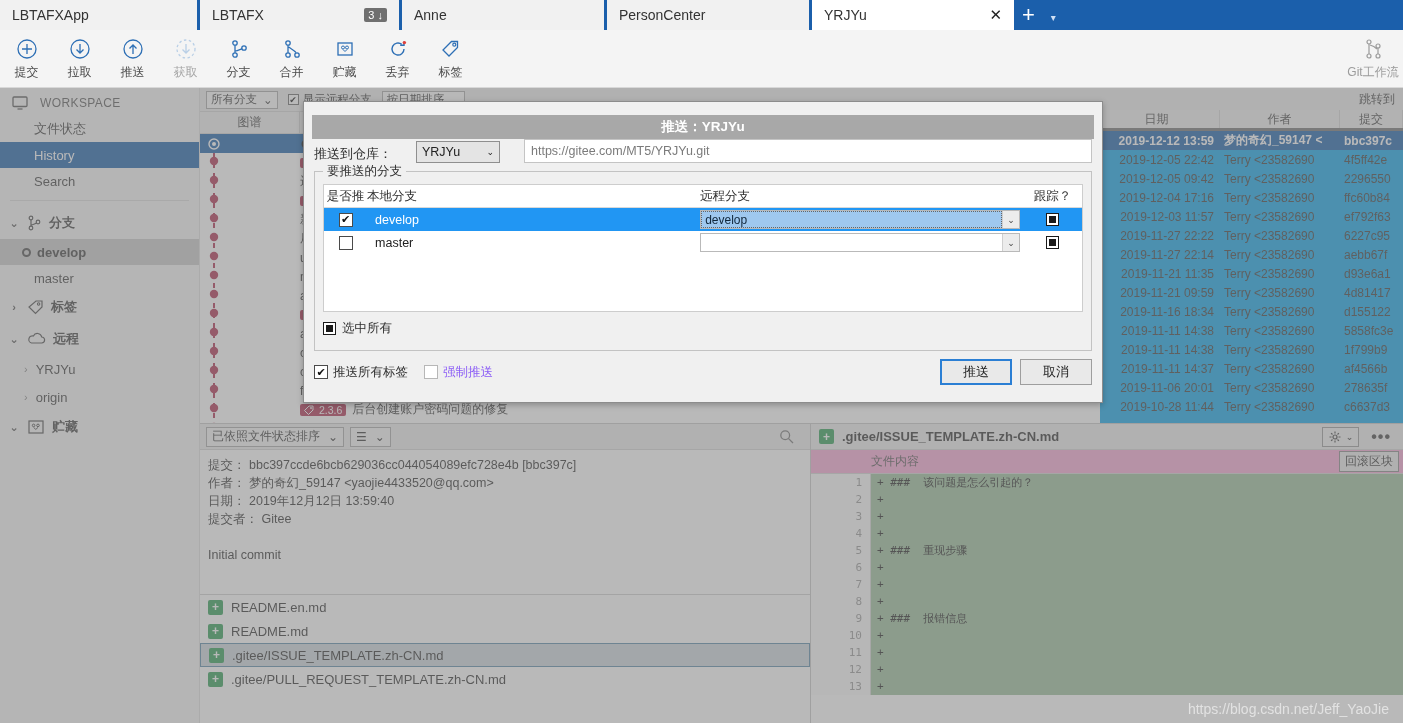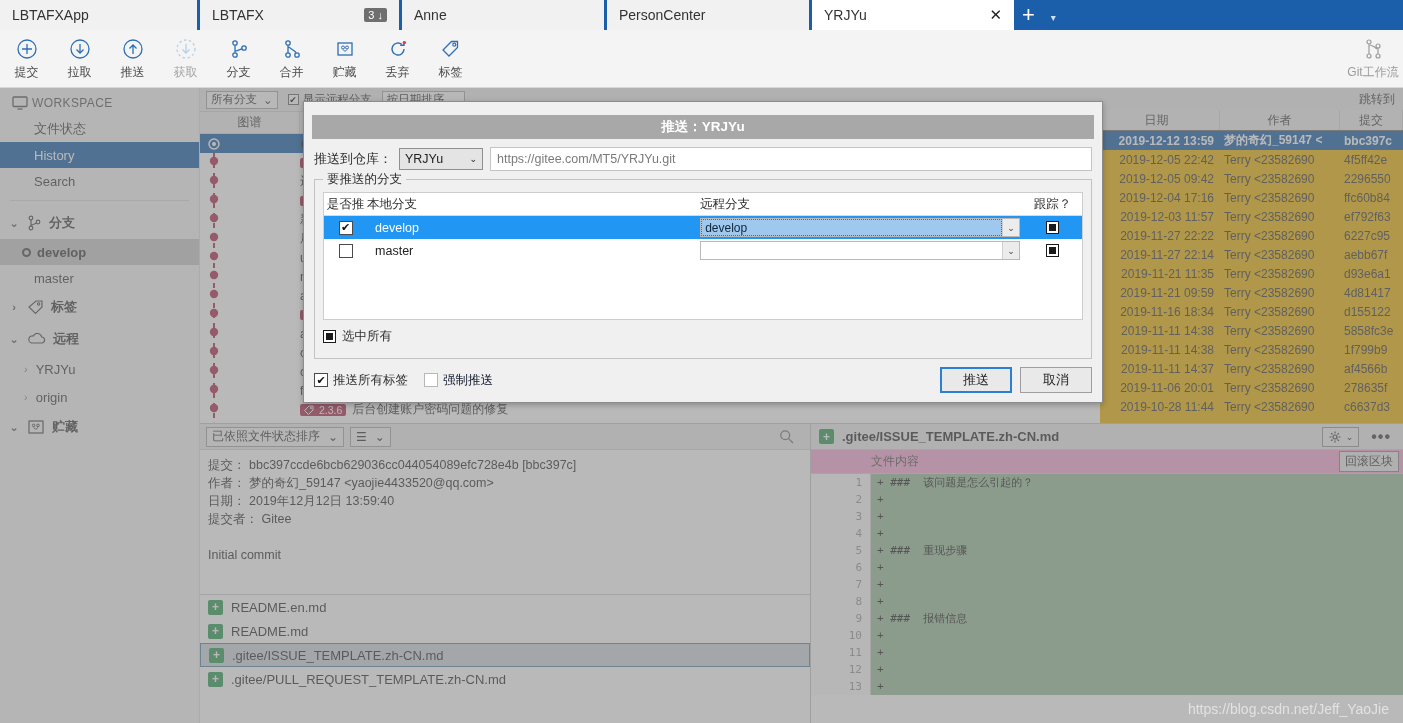--- a/index.html
+++ b/index.html
@@ -54,21 +54,21 @@
 
   
   .main { position:absolute; top:88px; left:0; width:1403px; height:635px; }
 
   
   .sidebar {
     position:absolute; left:0; top:0; width:200px; height:635px;
     background:#f7f7f7; border-right:1px solid #e0e0e0;
     font-size:13px; color:#3c3c3c;
   }
-  .sb-head { display:flex; align-items:center; gap:4px; padding:8px 10px 6px 12px;
+  .sb-head { display:flex; align-items:center; gap:12px; padding:8px 10px 6px 12px;
              color:#5a5a5a; font-size:12px; letter-spacing:.4px;}
   .sb-row { height:26px; display:flex; align-items:center; padding-left:34px; cursor:pointer; }
   .sb-row.sel { background:#1a5fa8; color:#fff; }
   .sb-row.selgray { background:#c9c9c9; font-weight:bold; }
   .sb-group { height:32px; display:flex; align-items:center; gap:7px; padding-left:8px;
               font-weight:bold; color:#3f3f3f; cursor:pointer;}
   .sb-group .chev { width:12px; text-align:center; color:#555; font-size:11px;}
   .sb-sub { height:28px; display:flex; align-items:center; gap:8px; padding-left:24px; cursor:pointer;}
   .sb-sub .chev { color:#888; font-size:11px;}
   .sb-div { height:1px; background:#dcdcdc; margin:6px 10px; }
@@ -88,24 +88,24 @@
             display:flex; font-size:12px; color:#444; }
   .colhdr > div { display:flex;align-items:center;justify-content:center;
                   border-right:1px solid #d5d5d5; }
   .commitrow { height:19px; display:flex; align-items:center; font-size:12px; color:#333; }
   .commitrow.sel { background:#1a5fa8; color:#fff; font-weight:bold; }
   .graphcol { width:100px; position:relative; flex:0 0 100px; }
   .tagchip { background:#b03050; color:#fff; font-size:10.5px; border-radius:2px;
              padding:0 4px; margin-right:6px; display:inline-flex; align-items:center; gap:3px;}
 
   
-  .histpane { position:absolute; left:1100px; top:0; width:303px; height:635px; background:#eab308; }
+  .histpane { position:absolute; left:1100px; top:0; width:303px; height:635px; background:#0ea5e9; }
   .jumpto { height:22px; display:flex; align-items:center; justify-content:flex-end;
             padding-right:8px; font-size:12px; color:#3a3a3a; background:#ededed;}
-  .hhdr { height:21px; display:flex; background:#efefef; border-bottom:1px solid #737373;
+  .hhdr { height:21px; display:flex; background:#efefef; border-bottom:3px solid #737373;
           font-size:12px; color:#444; }
   .hhdr > div { display:flex;align-items:center;justify-content:center;border-right:1px solid #d5d5d5;}
   .hrow { height:19px; display:flex; font-size:12px; color:#3a3a3a; }
   .hrow.sel { background:#1a5fa8; color:#fff; font-weight:bold; }
   .hrow > div { display:flex; align-items:center; padding-left:4px; overflow:hidden;
                 white-space:nowrap; }
   .c-date { width:120px; justify-content:flex-end; padding-right:6px;}
   .c-auth { width:120px; }
   .c-sha  { width:63px; }
 
@@ -155,21 +155,21 @@
 
   
   .modal {
     position:absolute; left:303px; top:101px; width:800px; height:302px;
     background:#f0f0f0; border:1px solid #8c8c8c; z-index:60;
     box-shadow:0 2px 6px rgba(0,0,0,.25);
   }
   .modal-title { margin:13px 8px 0 8px; height:24px; background:#a8a8a8; color:#fff;
                  font-weight:bold; font-size:13.5px; display:flex;
                  align-items:center; justify-content:center; }
-  .repo-row { display:flex; align-items:center; gap:7px; padding:8px 10px 6px 10px; }
+  .repo-row { display:flex; align-items:flex-end; gap:24px; padding:0 10px 6px 10px; }
   .repo-row .lab { font-size:13px; color:#2e2e2e; }
   .repo-sel { width:84px; height:22px; border:1px solid #8f8f8f; background:#e4e4e4;
               font-size:12.5px; display:flex; align-items:center; justify-content:space-between;
               padding:0 5px; color:#222; }
   .repo-url { flex:1; height:24px; border:1px solid #c4c4c4; background:#fff;
               display:flex; align-items:center; padding:0 6px; font-size:12.5px; color:#7b7b7b;}
   .fieldset { margin:2px 10px 0 10px; border:1px solid #c3c3c3; padding:0 8px 8px 8px;
               position:relative; height:180px;}
   .legend { position:absolute; top:-9px; left:8px; background:#f0f0f0; padding:0 4px;
             font-size:12.5px; color:#2e2e2e; }
@@ -189,21 +189,21 @@
   .combo .val { flex:1; font-size:12px; padding-left:3px; display:flex; align-items:center; }
   .combo .val.seltext { background:#9fc8ef; color:#10263a; border:1px dotted #666; }
   .combo .arr { width:17px; background:#ececec; border-left:1px solid #cfcfcf;
                 display:flex; align-items:center; justify-content:center; font-size:9px; color:#444;}
   .sqchk { width:13px;height:13px;border:1.5px solid #1a1a1a;background:#fff;
            display:inline-flex;align-items:center;justify-content:center;}
   .sqchk i { width:7px;height:7px;background:#1a1a1a;display:block; }
   .selall { display:flex; align-items:center; gap:6px; margin-top:8px; font-size:12.5px; color:#2e2e2e;}
   .modal-foot { display:flex; align-items:center; padding:8px 10px 0 10px; gap:16px; }
   .foot-chk { display:flex; align-items:center; gap:5px; font-size:12.5px; color:#2e2e2e;}
-  .foot-chk.dimmed { color:#0f172a; }
+  .foot-chk.dimmed { color:#8b5cf6; }
   .foot-chk.dimmed .ck { border-color:#b7b7b7; }
   .btn { height:26px; min-width:72px; border:1px solid #9e9e9e; background:#e9e9e9;
          font-size:13px; color:#1d1d1d; display:flex; align-items:center;
          justify-content:center; cursor:pointer;}
   .btn.primary { border:2px solid #2b7fd4; background:#e9e9e9; }
   .foot-btns { margin-left:auto; display:flex; gap:8px; }
 
   svg { display:block; }
 </style>
 </head>

